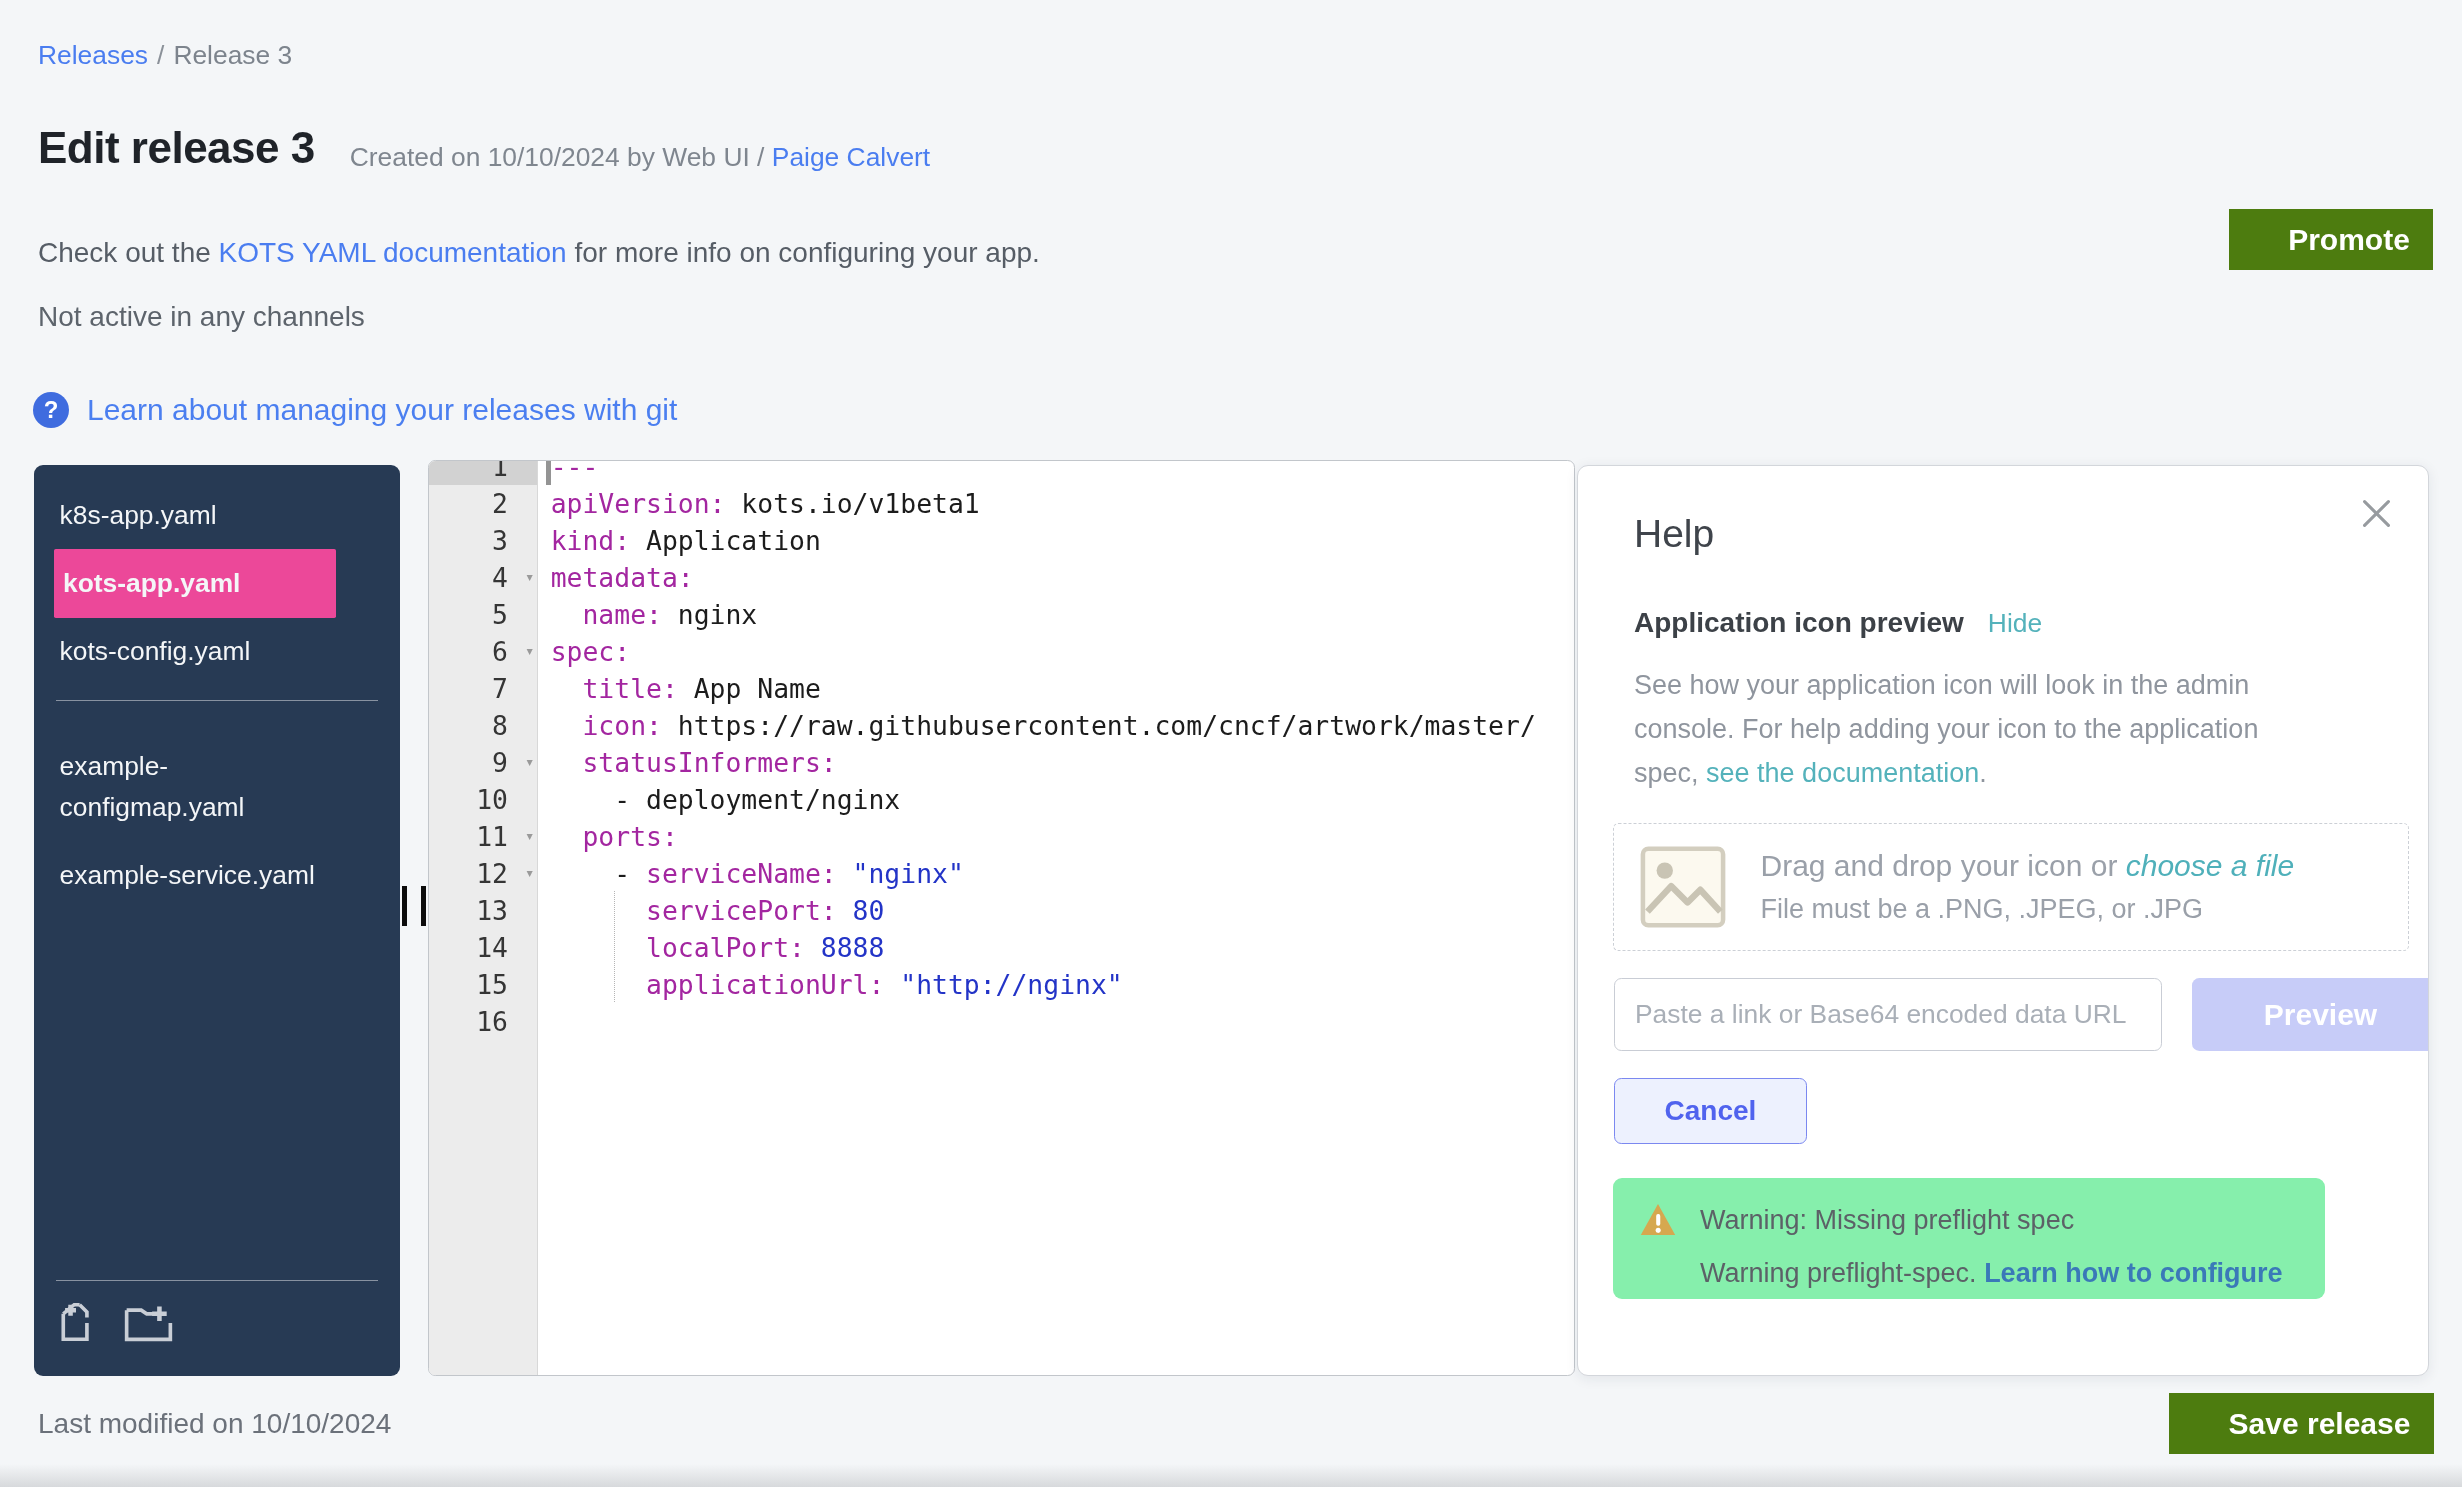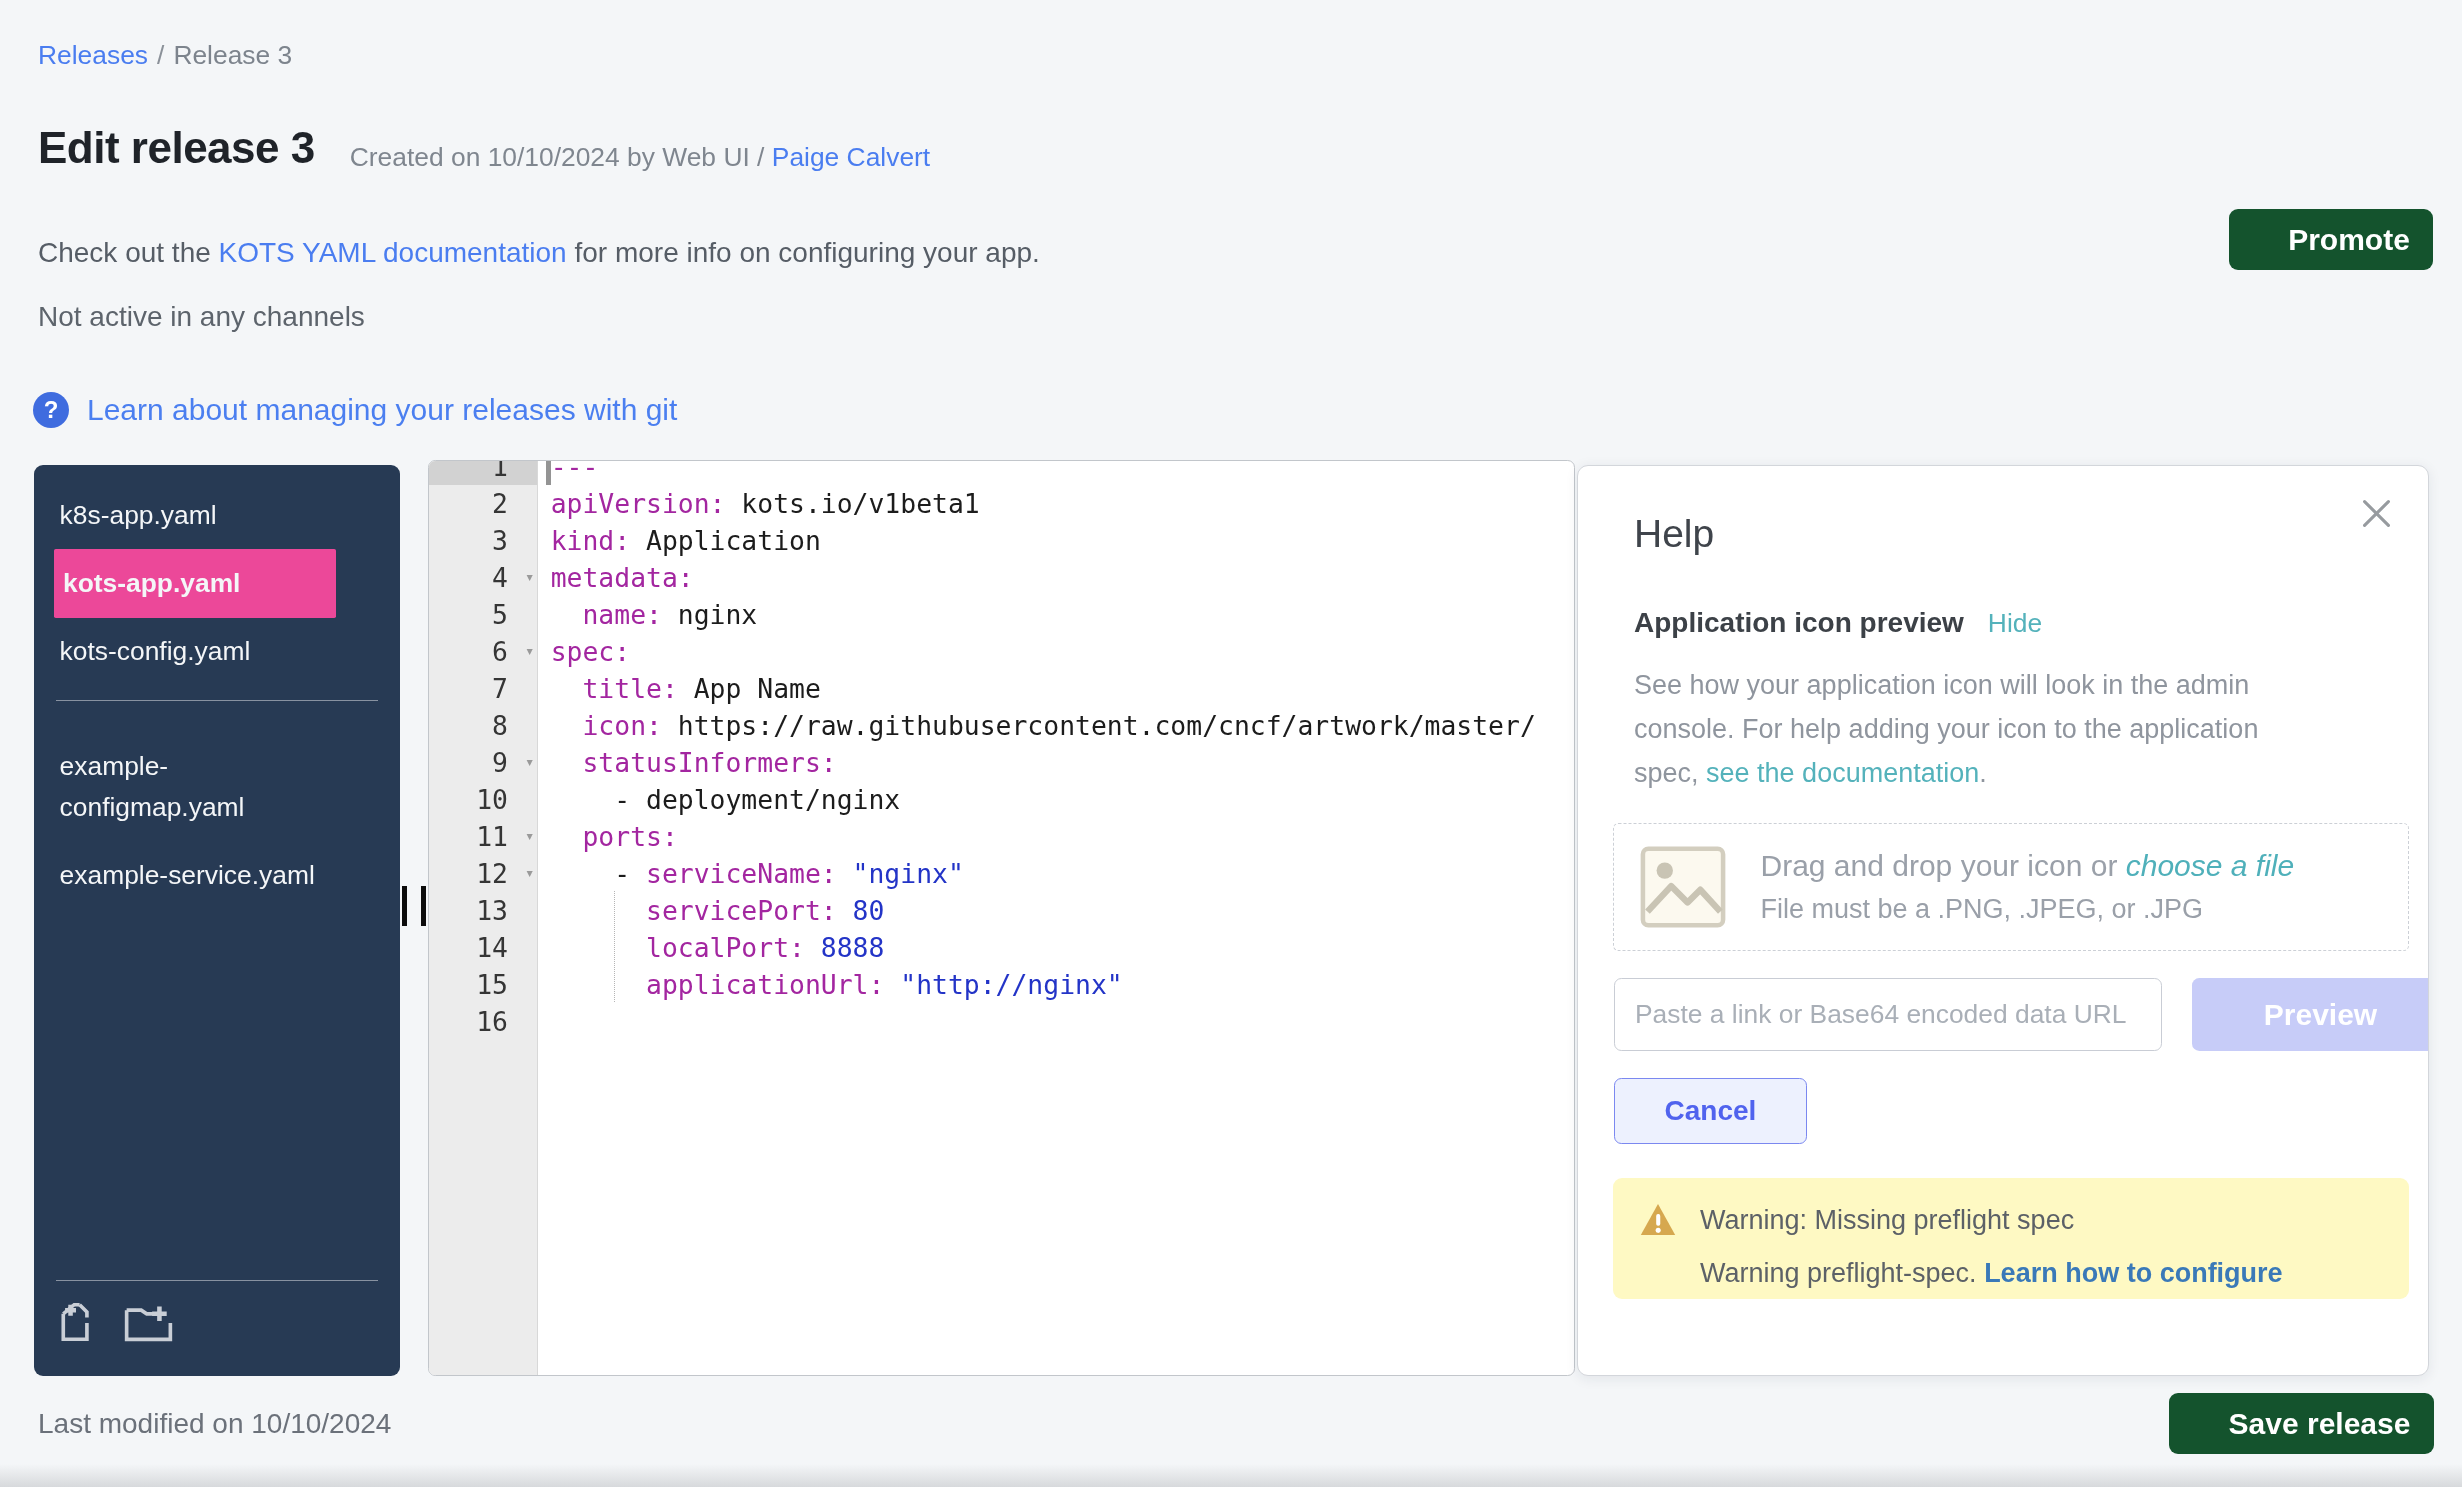--- a/index.html
+++ b/index.html
@@ -31,21 +31,21 @@
 
   .git-row { position:absolute; left:33px; top:392px; display:flex; align-items:center; }
   .q-circle {
     width:36px; height:36px; border-radius:50%; background:#3f6cdf;
     color:#fff; font-size:24px; font-weight:700; display:flex; align-items:center; justify-content:center;
     flex:0 0 auto;
   }
   .git-link { margin-left:18px; font-size:30px; color:#4b7ff0; }
 
   .btn-primary {
-    position:absolute; background:#14532d; border:none; border-radius:9px;
+    position:absolute; background:#4d7c0f; border:none; border-radius:0;
     color:#fff; font-family:"Liberation Sans",sans-serif; font-weight:700; font-size:30px;
     display:flex; align-items:center; justify-content:center; cursor:pointer;padding-left:36px;
   }
   #promote-btn { left:2229px; top:209px; width:204px; height:61px; }
   #save-btn { left:2169px; top:1393px; width:265px; height:61px; }
 
   
   .sidebar {
     position:absolute; left:34px; top:465px; width:366px; height:911px;
     background:#273a54; border-radius:9px; overflow:hidden;
@@ -129,22 +129,22 @@
     background:#c7ccf8; border:none; border-radius:7.3px;
     color:#fff; font-weight:700; font-size:30px; font-family:"Liberation Sans",sans-serif; cursor:pointer;
   }
   .cancel-btn {
     position:absolute; left:36px; top:612px; width:193px; height:66px;
     background:#edf1fe; border:1.8px solid #7b88f0; border-radius:7.3px;
     color:#5063ee; font-weight:700; font-size:28px; font-family:"Liberation Sans",sans-serif; cursor:pointer;
   }
 
   .warning-box {
-    position:absolute; left:35px; top:712px; width:796px; height:121px;
-    background:#fef9c3; border-radius:9px;
+    position:absolute; left:35px; top:712px; width:712px; height:121px;
+    background:#86efac; border-radius:9px;
   }
   .warn-icon { position:absolute; left:25.5px; top:24px; }
   .warn-title { position:absolute; left:87px; top:27px; font-size:27px; color:#5c6167; }
   .warn-line2 { position:absolute; left:87px; top:80px; font-size:27px; color:#5c6167; white-space:nowrap; }
   .warn-line2 a { color:#3a79b8; font-weight:600; }
 
   
   .last-modified { position:absolute; left:38px; top:1408px; font-size:28px; color:#6b717a; }
   .bottom-fade { position:absolute; left:0; bottom:0; width:100%; height:24px;
     background:linear-gradient(to bottom, rgba(30,34,40,0), rgba(30,34,40,0.14)); pointer-events:none; }

